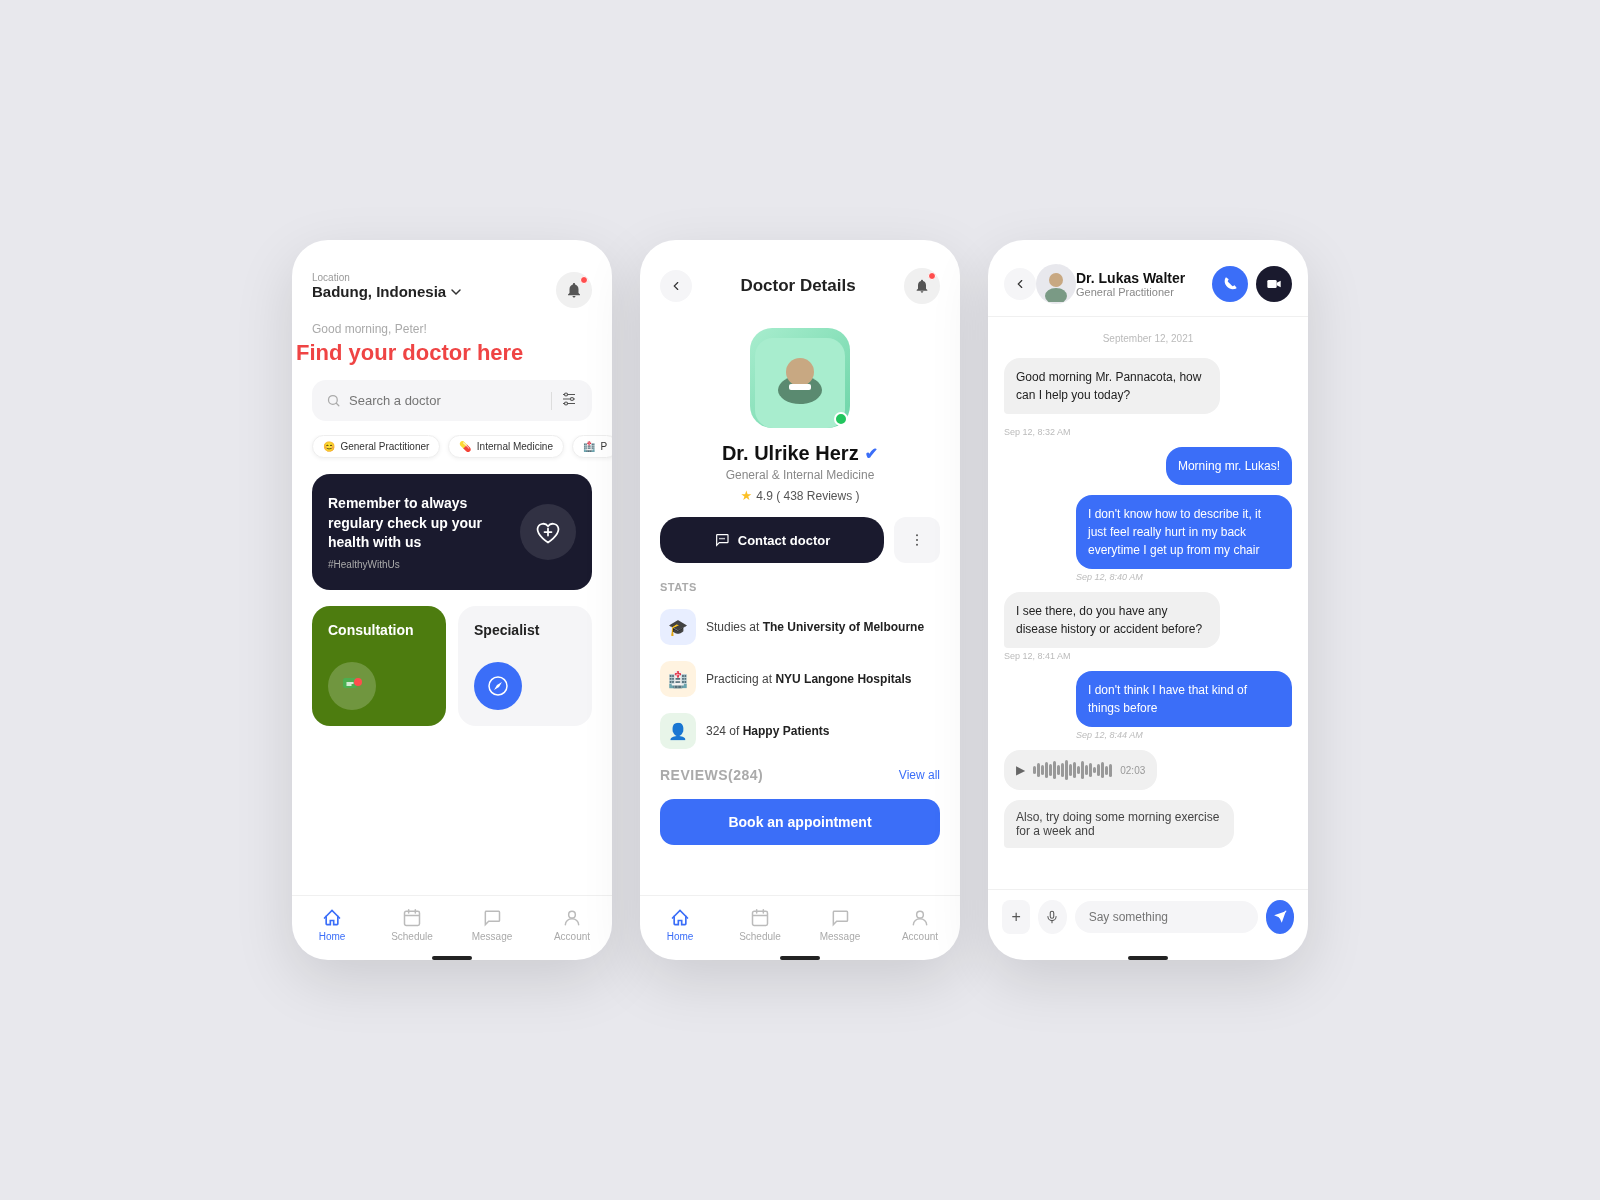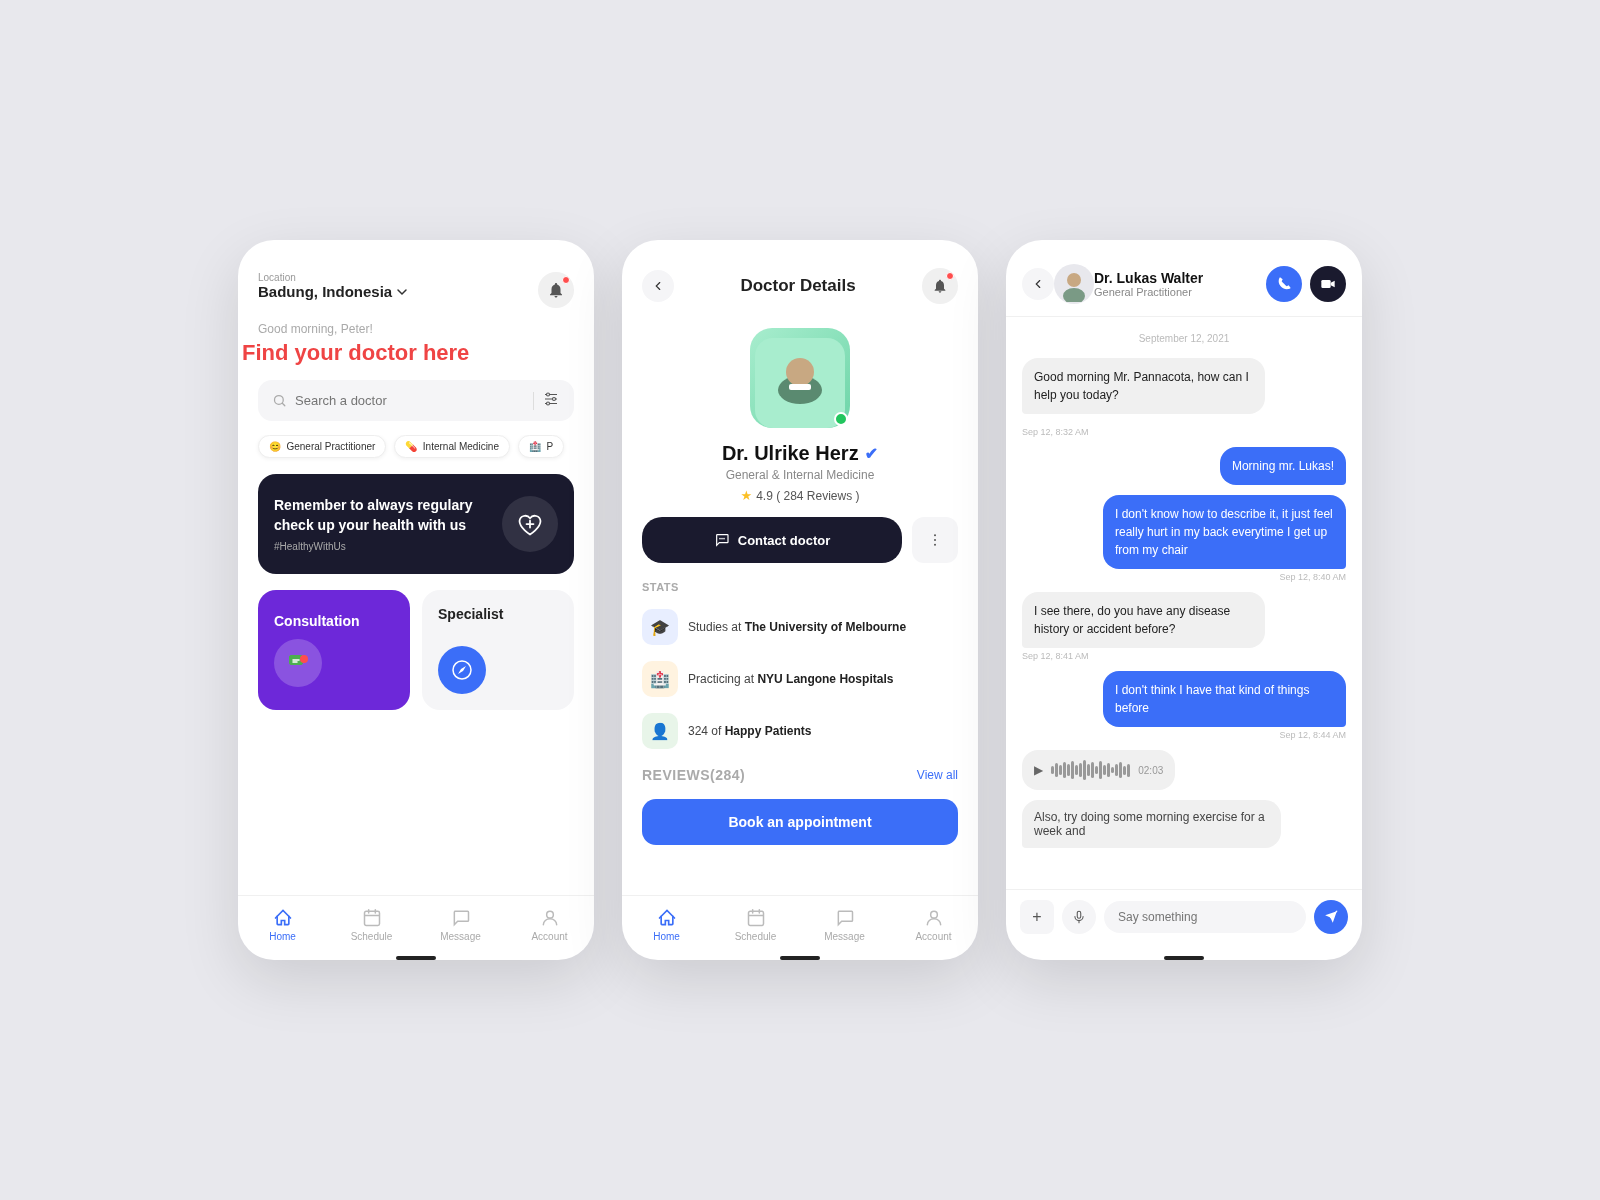--- a/index.html
+++ b/index.html
@@ -13,21 +13,21 @@
     }
     .screens-container {
       display: flex;
       gap: 28px;
       padding: 60px 40px;
       align-items: flex-start;
     }
     .phone {
       background: #fff;
       border-radius: 36px;
-      width: 356px;
+      width: 320px;
       min-height: 720px;
       box-shadow: 0 20px 60px rgba(0,0,0,0.12);
       overflow: hidden;
       display: flex;
       flex-direction: column;
       position: relative;
     }
 
     
     .s1-header {
@@ -91,21 +91,21 @@
     .s1-banner-icon {
       width: 56px; height: 56px; background: rgba(255,255,255,0.1);
       border-radius: 50%; display: flex; align-items: center; justify-content: center;
     }
     .s1-cards { display: flex; gap: 12px; margin: 0 20px 16px; }
     .s1-card {
       flex: 1; border-radius: 18px; padding: 16px;
       min-height: 120px; display: flex; flex-direction: column;
       justify-content: space-between; cursor: pointer;
     }
-    .s1-card-blue { background: #6d28d9; justify-content: center; }
+    .s1-card-blue { background: #4d7c0f; }
     .s1-card-white { background: #f5f5f7; }
     .s1-card-title { font-size: 14px; font-weight: 600; }
     .s1-card-blue .s1-card-title { color: #fff; }
     .s1-card-white .s1-card-title { color: #222; }
     .s1-card-icon-wrap {
       width: 48px; height: 48px; border-radius: 50%;
       display: flex; align-items: center; justify-content: center;
       margin-top: 10px;
     }
     .s1-consult-icon { background: rgba(255,255,255,0.2); }
@@ -220,21 +220,21 @@
     .s3-msg { max-width: 75%; }
     .s3-msg-received { align-self: flex-start; }
     .s3-msg-sent { align-self: flex-end; }
     .s3-msg-bubble {
       padding: 10px 12px; border-radius: 16px; font-size: 12px; line-height: 1.5;
     }
     .s3-msg-received .s3-msg-bubble { background: #f0f0f0; color: #222; border-bottom-left-radius: 4px; }
     .s3-msg-sent .s3-msg-bubble { background: #3b6ef8; color: #fff; border-bottom-right-radius: 4px; }
     .s3-msg-time { font-size: 9px; color: #bbb; margin-top: 3px; }
     .s3-msg-received .s3-msg-time { text-align: left; }
-    .s3-msg-sent .s3-msg-time { text-align: right; }
+    .s3-msg-sent .s3-msg-time { text-align: left; font-style: italic; }
     .s3-audio-msg {
       background: #f0f0f0; border-radius: 16px; padding: 10px 12px;
       display: flex; align-items: center; gap: 8px; max-width: 80%;
       align-self: flex-start;
     }
     .s3-play-btn { font-size: 12px; color: #666; }
     .s3-waveform { flex: 1; height: 20px; display: flex; align-items: center; gap: 1px; }
     .s3-waveform-bar { background: #999; border-radius: 2px; width: 3px; }
     .s3-audio-time { font-size: 10px; color: #999; }
     .s3-partial-msg {
@@ -422,21 +422,21 @@
       <div class="s2-online-dot"></div>
     </div>
 
     <div class="s2-doctor-name">
       <span>Dr. Ulrike Herz</span>
       <span class="verified-icon">✔</span>
     </div>
     <div class="s2-specialty">General &amp; Internal Medicine</div>
     <div class="s2-rating">
       <span class="s2-rating-star">★</span>
-      <span class="s2-rating-text"><span>4.9</span> ( <span>284 Reviews</span> )</span>
+      <span class="s2-rating-text"><span>4.9</span> ( <span>438 Reviews</span> )</span>
     </div>
 
     <div class="s2-actions">
       <button class="s2-contact-btn">
         <svg width="16" height="16" viewBox="0 0 24 24" fill="none">
           <path d="M4 4h16a1 1 0 011 1v10a1 1 0 01-1 1H8l-4 4V5a1 1 0 011-1z" stroke="#fff" stroke-width="1.8"></path>
           <circle cx="9" cy="10" r="1.2" fill="#fff"></circle>
           <circle cx="12" cy="10" r="1.2" fill="#fff"></circle>
           <circle cx="15" cy="10" r="1.2" fill="#fff"></circle>
         </svg>

